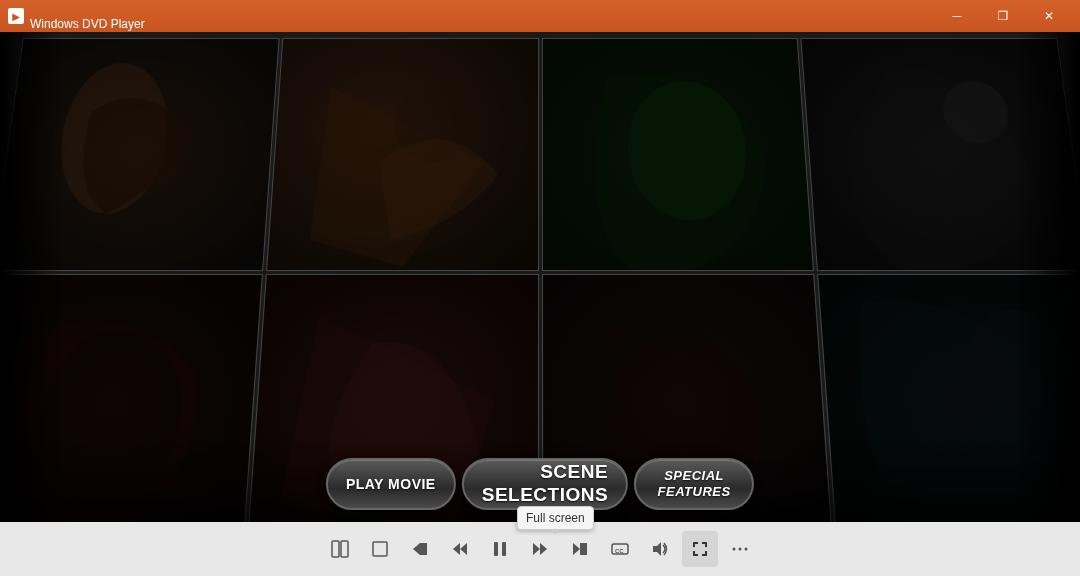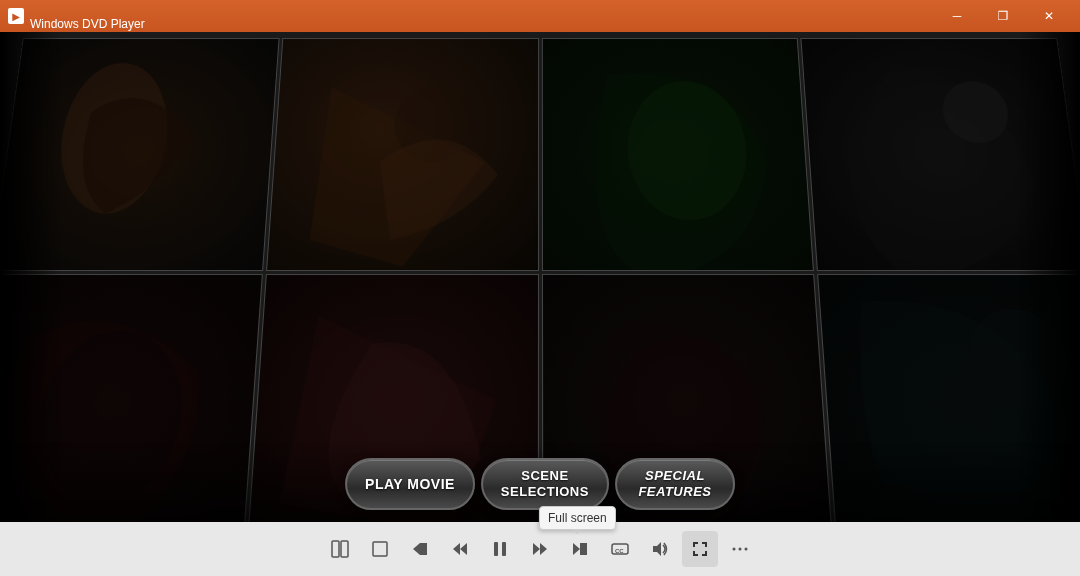--- a/index.html
+++ b/index.html
@@ -210,21 +210,20 @@
       background: #f5f5f5;
       border: 1px solid #ccc;
       border-radius: 4px;
       padding: 4px 8px;
       font-size: 12px;
       color: #333;
       white-space: nowrap;
       box-shadow: 0 2px 4px rgba(0,0,0,0.2);
       z-index: 20;
       pointer-events: none;
-      margin-left: 22px;
     }
     #tooltip::after {
       content: '';
       position: absolute;
       top: 100%;
       left: 50%;
       transform: translateX(-50%);
       border: 5px solid transparent;
       border-top-color: #ccc;
     }
@@ -308,21 +307,21 @@
       </div>
     </div>
 
     <div id="left-vignette"></div>
     <div id="right-vignette"></div>
     <div id="bottom-fade"></div>
   </div>
 
   <div id="menu-buttons">
     <button class="menu-btn">PLAY MOVIE</button>
-    <button class="menu-btn" style="font-size:13px;">SCENE<br>SELECTIONS</button>
+    <button class="menu-btn" style="font-size:19px;text-align:right;">SCENE<br>SELECTIONS</button>
     <button class="menu-btn" style="font-size:13px;font-style:italic;">SPECIAL<br>FEATURES</button>
   </div>
 </div>
 
 <div id="controls-bar">
 
   <div id="tooltip">Full screen</div>
 
   <button class="ctrl-btn" title="Show panels">
     <svg class="ctrl-icon" viewBox="0 0 18 18">

